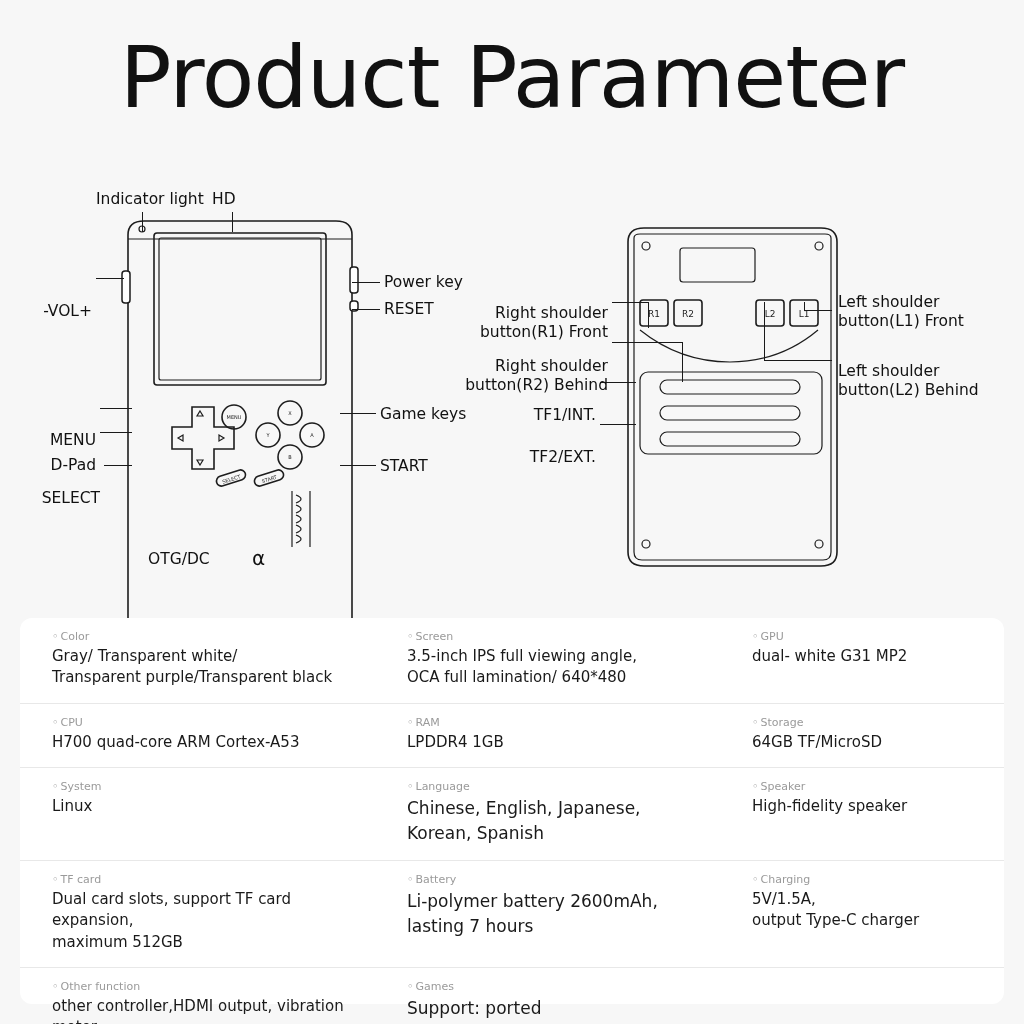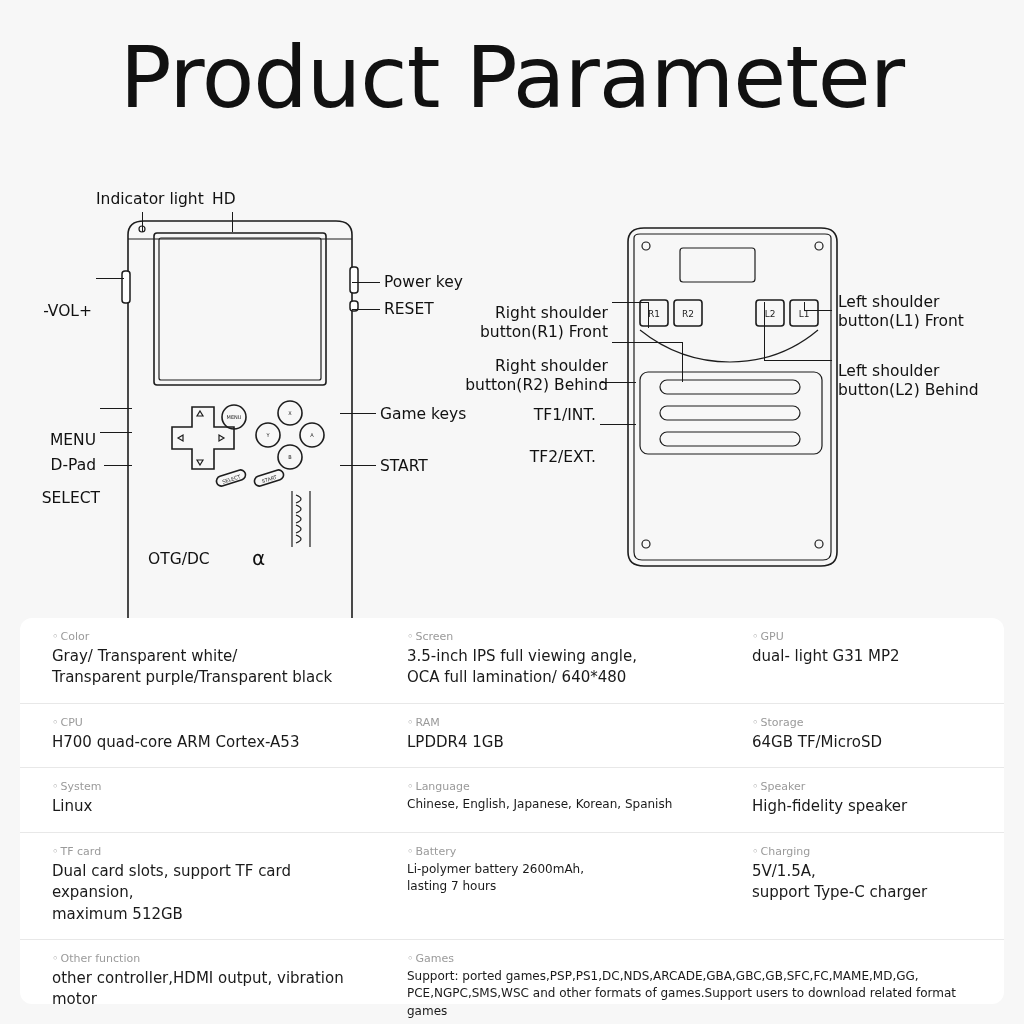--- a/index.html
+++ b/index.html
@@ -91,21 +91,21 @@
     content: "\25E6";
     margin-right: 2px;
     color: #9a9a9a;
   }
   .spec-val {
     font-size: 15px;
     color: #1a1a1a;
     line-height: 1.42;
     white-space: pre-line;
   }
-  .spec-val.small { font-size: 12px; line-height: 1.45; }
+  .spec-val.small { font-size: 17px; line-height: 1.45; }
   .spec-cell.wide { width: 629px; }
 </style>
 </head>
 <body>
 
 <div class="title">Product Parameter</div>
 
 <div class="diagram">
 
   <svg class="dev" style="left:120px; top:55px;" width="240" height="470" viewBox="0 0 240 470">
@@ -258,21 +258,21 @@
       <div class="spec-val">Gray/ Transparent white/
 Transparent purple/Transparent black</div>
     </div>
     <div class="spec-cell c2">
       <div class="spec-key">Screen</div>
       <div class="spec-val">3.5-inch IPS full viewing angle,
 OCA full lamination/ 640*480</div>
     </div>
     <div class="spec-cell c3">
       <div class="spec-key">GPU</div>
-      <div class="spec-val">dual- light G31 MP2</div>
+      <div class="spec-val">dual- white G31 MP2</div>
     </div>
   </div>
 
   <div class="spec-row">
     <div class="spec-cell c1">
       <div class="spec-key">CPU</div>
       <div class="spec-val">H700 quad-core ARM Cortex-A53</div>
     </div>
     <div class="spec-cell c2">
       <div class="spec-key">RAM</div>
@@ -306,21 +306,21 @@
 maximum 512GB</div>
     </div>
     <div class="spec-cell c2">
       <div class="spec-key">Battery</div>
       <div class="spec-val small">Li-polymer battery 2600mAh,
 lasting 7 hours</div>
     </div>
     <div class="spec-cell c3">
       <div class="spec-key">Charging</div>
       <div class="spec-val">5V/1.5A,
-support Type-C charger</div>
+output Type-C charger</div>
     </div>
   </div>
 
   <div class="spec-row">
     <div class="spec-cell c1">
       <div class="spec-key">Other function</div>
       <div class="spec-val">other controller,HDMI output, vibration motor</div>
     </div>
     <div class="spec-cell wide">
       <div class="spec-key">Games</div>

